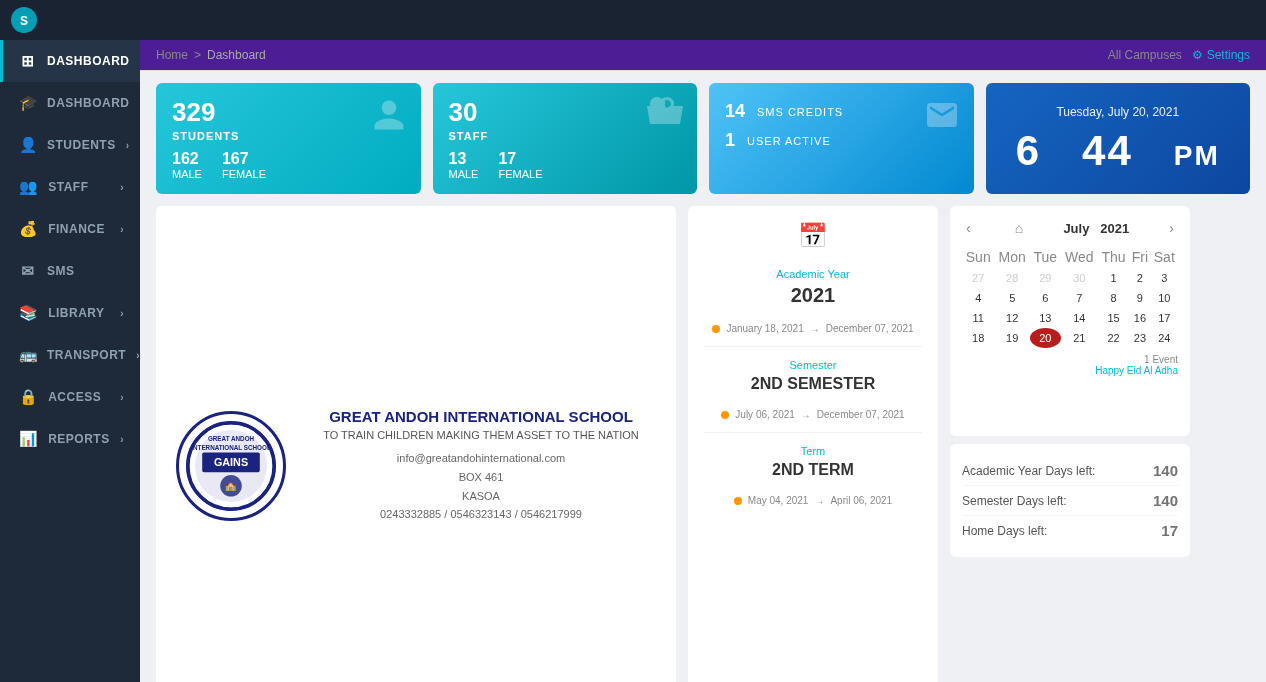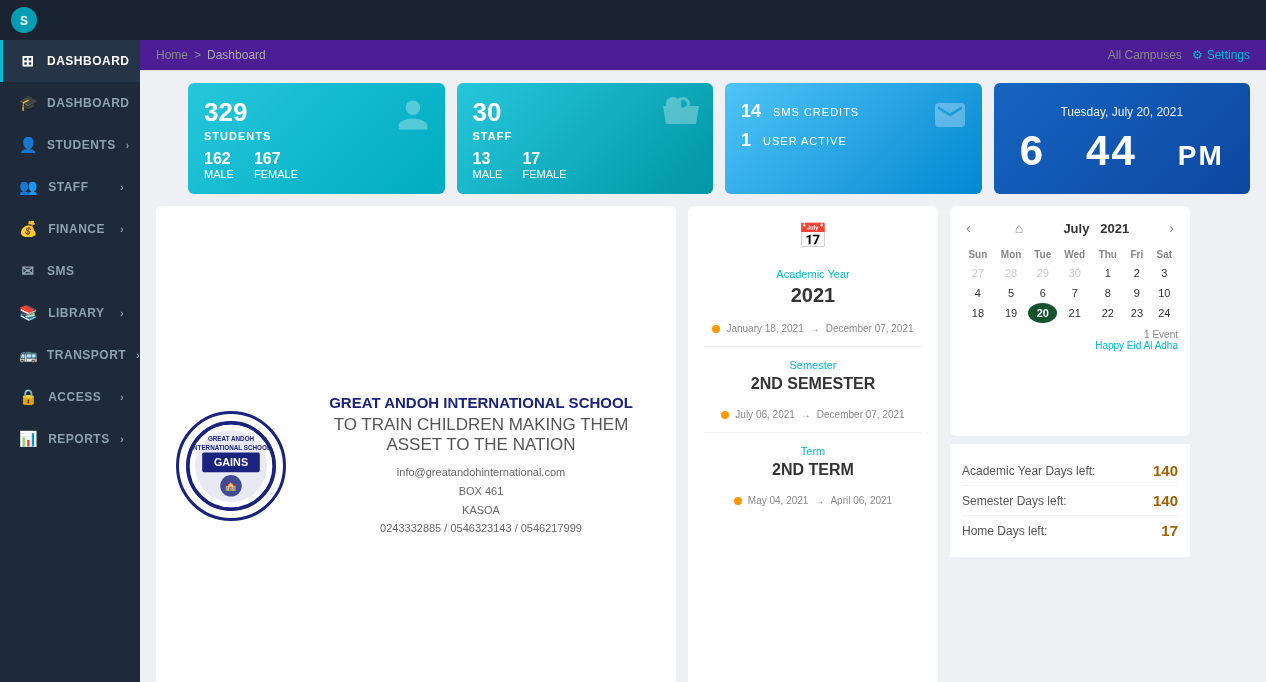--- a/index.html
+++ b/index.html
@@ -118,21 +118,21 @@
     }
     .stat-card {
       flex: 1;
       border-radius: 6px;
       padding: 14px 16px;
       color: #fff;
       position: relative;
       overflow: hidden;
       min-height: 90px;
     }
-    .stat-card.students { background: linear-gradient(135deg, #26c6da, #00acc1); margin-left: 32px; }
+    .stat-card.students { background: linear-gradient(135deg, #26c6da, #00acc1); }
     .stat-card.staff { background: linear-gradient(135deg, #26c6da, #0097a7); }
     .stat-card.sms { background: linear-gradient(135deg, #4fc3f7, #0288d1); }
     .stat-card.datetime { background: linear-gradient(135deg, #1565c0, #0d47a1); text-align: center; }
 
     .stat-card .stat-number { font-size: 26px; font-weight: 700; }
     .stat-card .stat-label { font-size: 11px; font-weight: 600; letter-spacing: 1px; margin-top: 2px; }
     .stat-card .stat-details { display: flex; gap: 20px; margin-top: 8px; }
     .stat-card .stat-sub { font-size: 11px; }
     .stat-card .stat-sub .sub-num { font-size: 16px; font-weight: 700; display: block; }
     .stat-card .stat-icon {
@@ -163,21 +163,21 @@
       width: 110px; height: 110px;
       border: 3px solid #1a237e;
       border-radius: 50%;
       display: flex; align-items: center; justify-content: center;
       overflow: hidden;
       flex-shrink: 0;
     }
     .school-logo svg { width: 90px; height: 90px; }
     .school-info { flex: 1; text-align: center; }
     .school-info .school-name { font-size: 15px; font-weight: 700; color: #1a237e; margin-bottom: 4px; }
-    .school-info .school-motto { font-size: 17px; color: #555; margin-bottom: 8px; }
+    .school-info .school-motto { font-size: 11px; color: #555; margin-bottom: 8px; }
     .school-info .school-contact { font-size: 11px; color: #666; line-height: 1.7; }
 
     
     .academic-card {
       background: #fff;
       border-radius: 6px;
       padding: 16px;
       flex: 1;
       min-width: 200px;
     }
@@ -198,49 +198,49 @@
     .cal-header {
       display: flex;
       align-items: center;
       justify-content: space-between;
       margin-bottom: 8px;
     }
     .cal-nav { color: #888; cursor: pointer; font-size: 14px; padding: 2px 4px; }
     .cal-home { color: #888; cursor: pointer; font-size: 14px; padding: 2px 4px; }
     .cal-month-year { font-size: 13px; font-weight: 600; color: #333; }
     .cal-grid { width: 100%; border-collapse: collapse; }
-    .cal-grid th { font-size: 10px; color: #888; padding: 3px 0; font-weight: 700; }
+    .cal-grid th { font-size: 14px; color: #888; padding: 3px 0; font-weight: 400; }
     .cal-grid td {
       font-size: 11px;
       text-align: center;
       padding: 4px 2px;
       color: #333;
       cursor: pointer;
       border-radius: 50%;
     }
     .cal-grid td.other-month { color: #ccc; }
     .cal-grid td.today {
-      background: #14532d;
+      background: #b91c1c;
       color: #fff;
       border-radius: 50%;
-      font-weight: 700;
+      font-weight: 400;
     }
     .cal-event { font-size: 10px; color: #00bcd4; margin-top: 6px; text-align: right; }
     .cal-event .ev-count { color: #888; font-size: 10px; }
     .days-left-row {
       display: flex;
       justify-content: space-between;
       align-items: center;
       padding: 6px 0;
       border-bottom: 1px solid #f5f5f5;
       font-size: 12px;
     }
     .days-left-row:last-child { border-bottom: none; }
     .days-left-label { color: #555; }
-    .days-left-value { font-weight: 700; color: #a16207; font-size: 15px; }
+    .days-left-value { font-weight: 700; color: #737373; font-size: 15px; }
 
     .mid-content {
       display: flex;
       gap: 12px;
       padding: 0 16px 12px;
     }
     .mid-left { flex: 0 0 520px; display: flex; flex-direction: column; gap: 12px; }
 
     
     .main::-webkit-scrollbar { width: 4px; }
@@ -536,37 +536,46 @@
               <tr>
                 <td>4</td>
                 <td>5</td>
                 <td>6</td>
                 <td>7</td>
                 <td>8</td>
                 <td>9</td>
                 <td>10</td>
               </tr>
               <tr>
+                <td>11</td>
+                <td>12</td>
+                <td>13</td>
+                <td>14</td>
+                <td>15</td>
+                <td>16</td>
+                <td>17</td>
+              </tr>
+              <tr>
                 <td>18</td>
                 <td>19</td>
                 <td class="today">20</td>
                 <td>21</td>
                 <td>22</td>
                 <td>23</td>
                 <td>24</td>
               </tr>
             </tbody>
         </table>
         <div class="cal-event">
           <div class="ev-count">1 Event</div>
           <div style="color:#00bcd4;">Happy Eid Al Adha</div>
         </div>
       </div>
 
-      <div style="background:#fff;border-radius:0;padding:12px;">
+      <div style="background:#fff;border-radius:6px;padding:12px;">
         <div class="days-left-row">
           <span class="days-left-label">Academic Year Days left:</span>
           <span class="days-left-value">140</span>
         </div>
         <div class="days-left-row">
           <span class="days-left-label">Semester Days left:</span>
           <span class="days-left-value">140</span>
         </div>
         <div class="days-left-row">
           <span class="days-left-label">Home Days left:</span>

